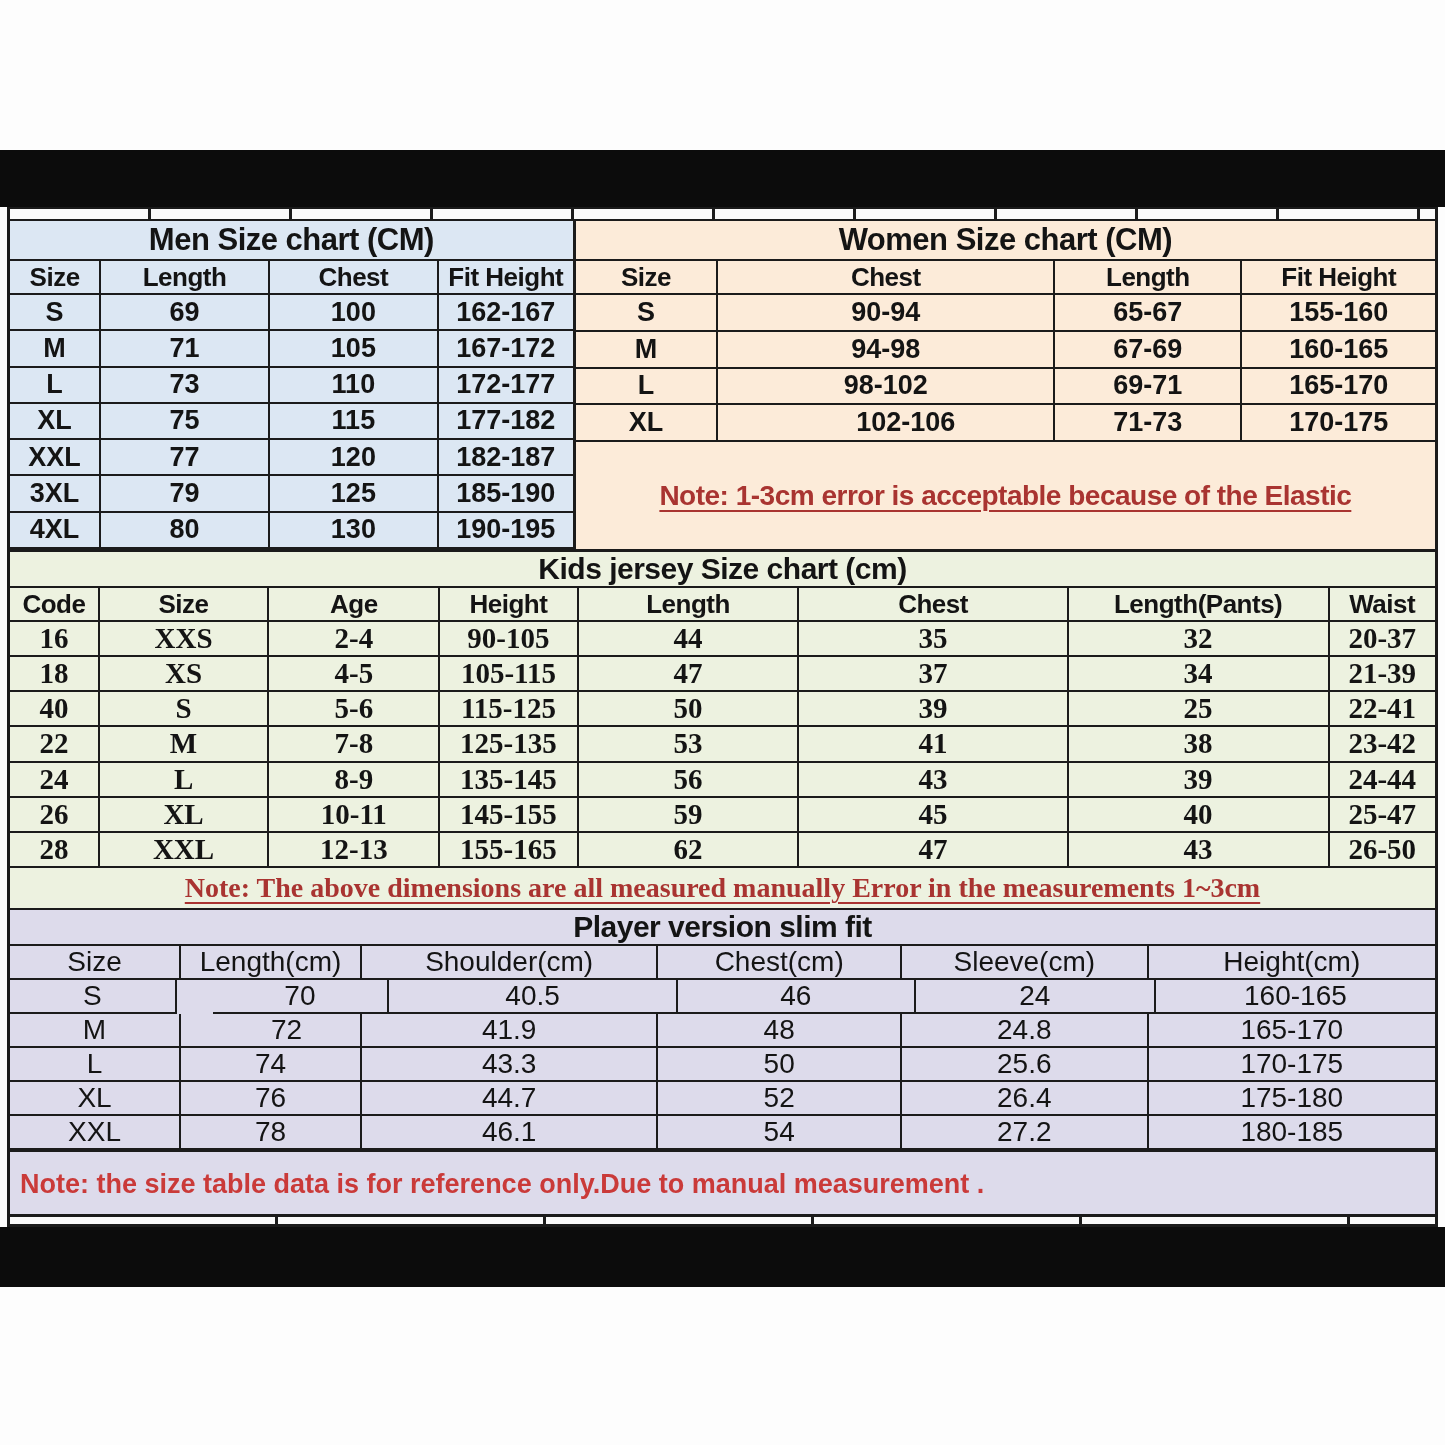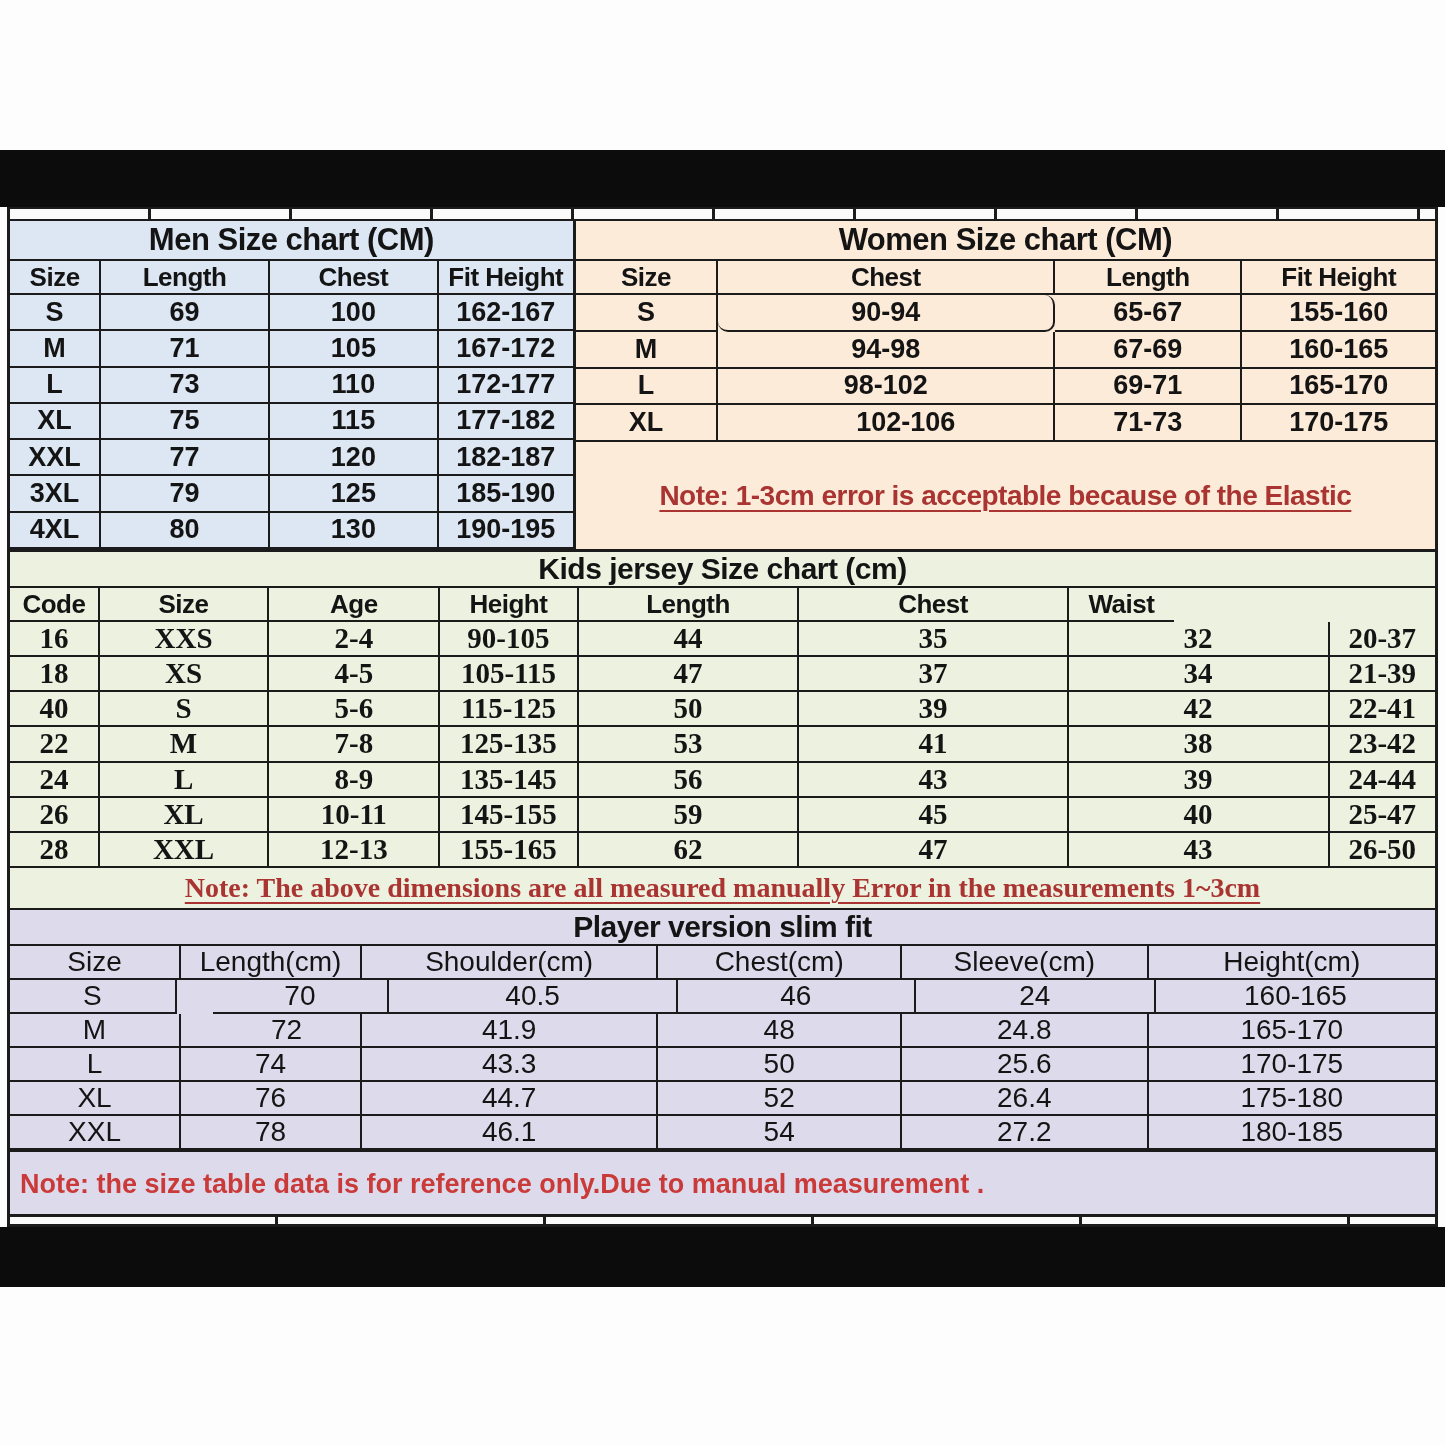--- a/index.html
+++ b/index.html
@@ -140,21 +140,21 @@
             <div class="tr">
               <div class="th" style="width: 16.6%;">Size</div>
               <div class="th" style="width: 39.2%;">Chest</div>
               <div class="th" style="width: 21.8%;">Length</div>
               <div class="th" style="width: 22.4%;">Fit Height</div>
             </div>
           </div>
         <div class="rows tbody">
             <div class="tr">
               <div class="td" style="width: 16.6%;">S</div>
-              <div class="td" style="width: 39.2%; border-radius: 10px;">90-94</div>
+              <div class="td" style="width: 39.2%;">90-94</div>
               <div class="td" style="width: 21.8%;">65-67</div>
               <div class="td" style="width: 22.4%;">155-160</div>
             </div>
             <div class="tr">
               <div class="td" style="width: 16.6%;">M</div>
               <div class="td" style="width: 39.2%;">94-98</div>
               <div class="td" style="width: 21.8%;">67-69</div>
               <div class="td" style="width: 22.4%;">160-165</div>
             </div>
             <div class="tr">
@@ -180,20 +180,21 @@
     <section class="tbl kids">
       <div class="title">Kids jersey Size chart (cm)</div>
       <div class="rows thead">
           <div class="tr">
             <div class="th" style="width: 6.3%;">Code</div>
             <div class="th" style="width: 11.9%;">Size</div>
             <div class="th" style="width: 12%;">Age</div>
             <div class="th" style="width: 9.7%;">Height</div>
             <div class="th" style="width: 15.5%;">Length</div>
             <div class="th" style="width: 18.9%;">Chest</div>
+            <div class="th" style="width: 18.3%;">Length(Pants)</div>
             <div class="th" style="width: 7.4%;">Waist</div>
           </div>
         </div>
       <div class="rows tbody">
           <div class="tr">
             <div class="td" style="width: 6.3%;">16</div>
             <div class="td" style="width: 11.9%;">XXS</div>
             <div class="td" style="width: 12%;">2-4</div>
             <div class="td" style="width: 9.7%;">90-105</div>
             <div class="td" style="width: 15.5%;">44</div>
@@ -211,21 +212,21 @@
             <div class="td" style="width: 18.3%;">34</div>
             <div class="td" style="width: 7.4%;">21-39</div>
           </div>
           <div class="tr">
             <div class="td" style="width: 6.3%;">40</div>
             <div class="td" style="width: 11.9%;">S</div>
             <div class="td" style="width: 12%;">5-6</div>
             <div class="td" style="width: 9.7%;">115-125</div>
             <div class="td" style="width: 15.5%;">50</div>
             <div class="td" style="width: 18.9%;">39</div>
-            <div class="td" style="width: 18.3%;">42</div>
+            <div class="td" style="width: 18.3%;">25</div>
             <div class="td" style="width: 7.4%;">22-41</div>
           </div>
           <div class="tr">
             <div class="td" style="width: 6.3%;">22</div>
             <div class="td" style="width: 11.9%;">M</div>
             <div class="td" style="width: 12%;">7-8</div>
             <div class="td" style="width: 9.7%;">125-135</div>
             <div class="td" style="width: 15.5%;">53</div>
             <div class="td" style="width: 18.9%;">41</div>
             <div class="td" style="width: 18.3%;">38</div>

